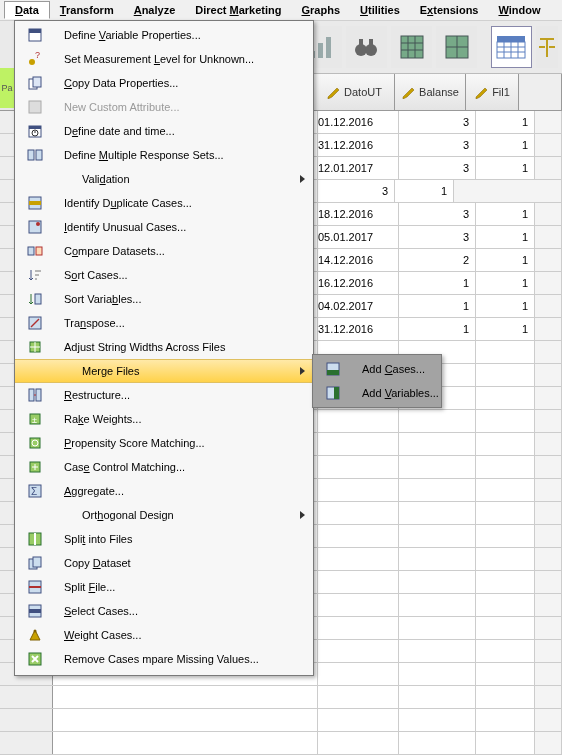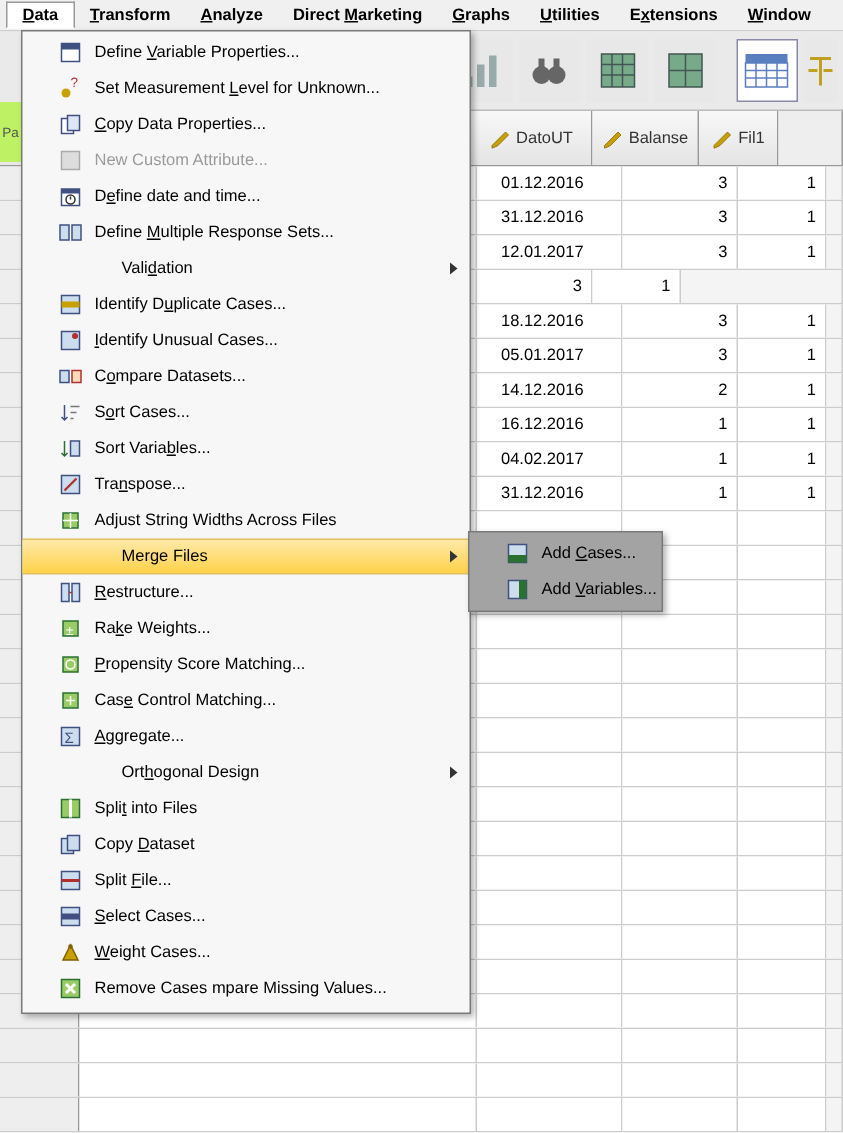--- a/index.html
+++ b/index.html
@@ -107,43 +107,43 @@
     padding-right:4px;
     font-size:10px;color:#555;
   }
   .gcell {
     border-right: 1px solid #ccc;
     display:flex;align-items:center;
     font-size:11px;
     color:#000;
     background:#fff;
   }
-  .gcell.dato{ width:80px; padding-left:16px;}
+  .gcell.dato{ width:80px; padding-left:0;}
   .gcell.bal{ width:70px; justify-content:flex-end; padding-right:6px;}
   .gcell.fil{ width:52px; justify-content:flex-end; padding-right:6px;}
   .gcell.rest{ flex:1; background:#f4f4f4; border-right:1px solid #ccc;}
   .leftspacer{ width:312px; border-right:1px solid #ccc; background:#fff;}
   
   .dropdown {
     position: absolute;
     left: 14px;
     top: 20px;
     width: 298px;
     background: #f7f7f7;
     border: 1px solid #7a7a7a;
     box-shadow: 2px 2px 4px rgba(0,0,0,.3);
     z-index: 20;
     padding: 2px 0 4px 0;
   }
   .drow {
     height: 24px;
     display: flex;
     align-items: center;
-    padding-left: 24px;
-    gap: 8px;
+    padding-left: 12px;
+    gap: 21px;
     position: relative;
     cursor: default;
   }
   .drow.selected {
     background: linear-gradient(#ffe9a8,#ffd24a);
     border-top:1px solid #e0c060;
     border-bottom:1px solid #e0c060;
     height:22px;
   }
   .drow.disabled { color:#9a9a9a; }

